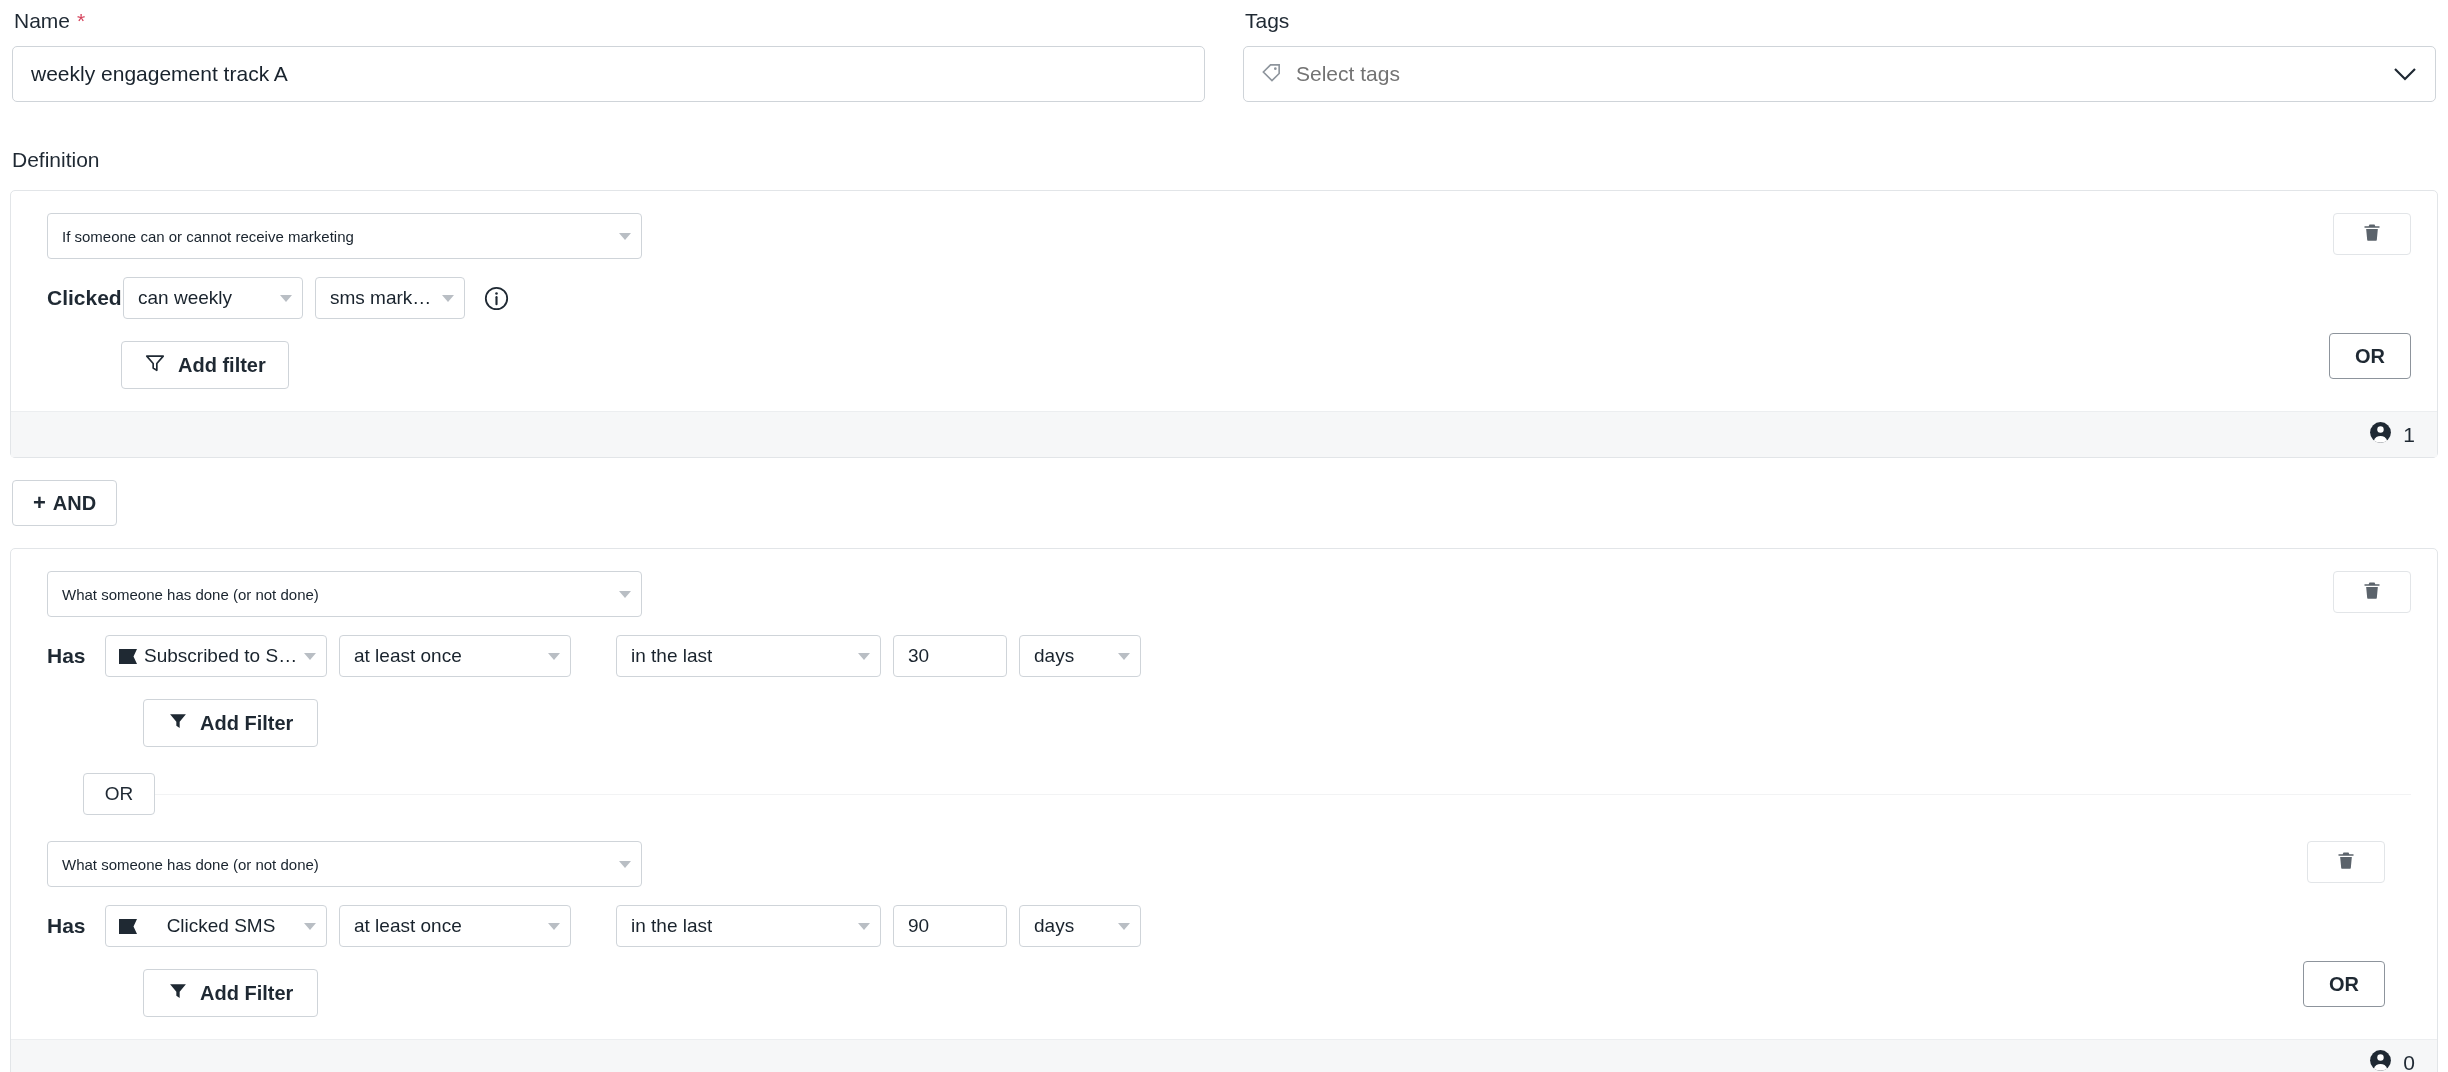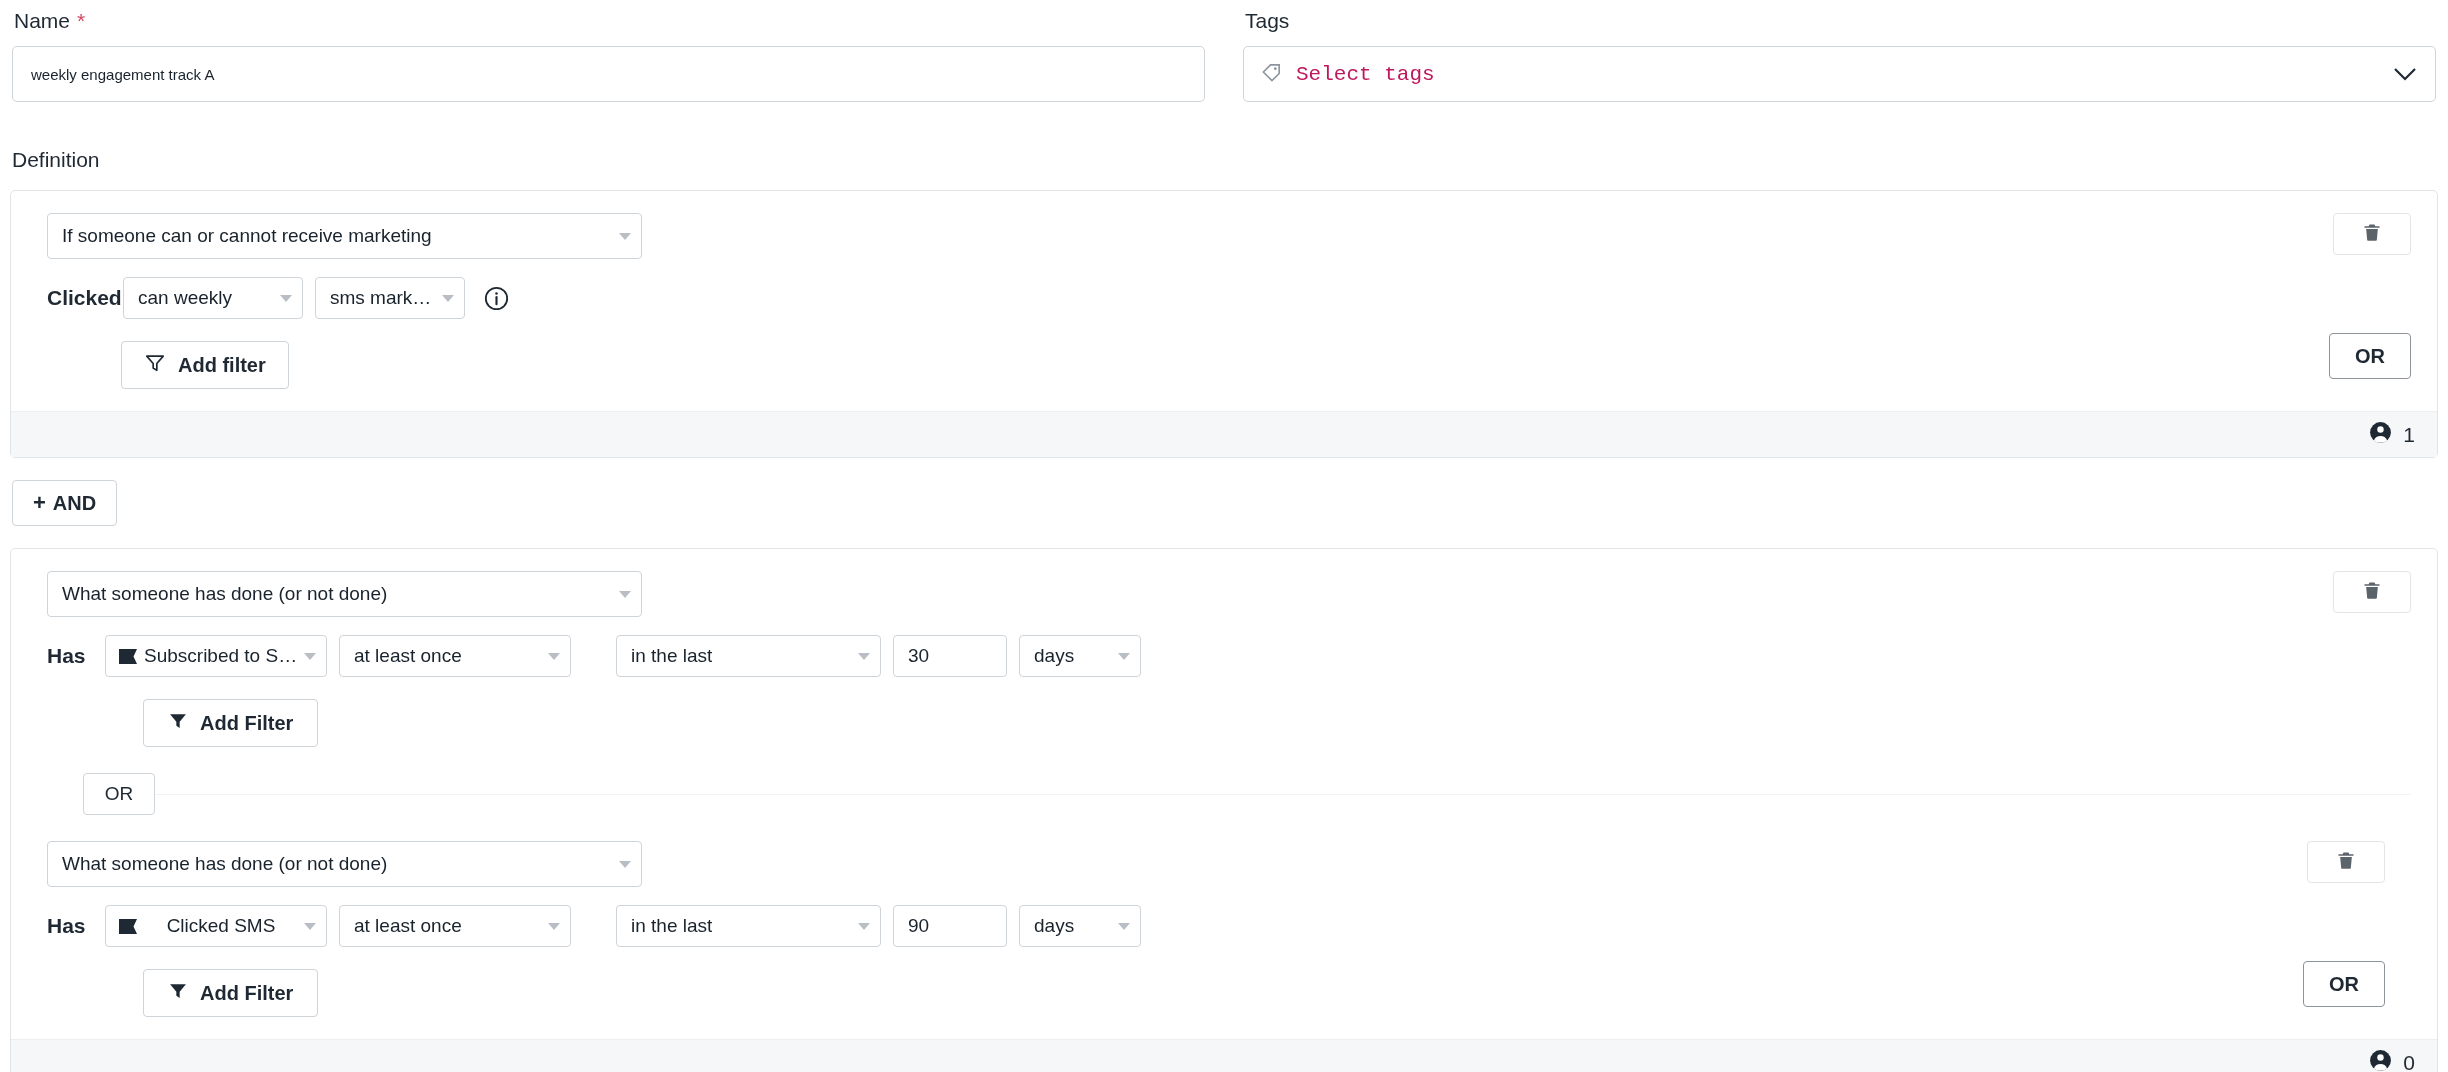--- a/index.html
+++ b/index.html
@@ -19,28 +19,28 @@
   .field.name { width: 1198px; }
   .field.tags { width: 1198px; }
   .field-label {
     font-size: 21px; line-height: 26px; color: #1f2933;
     margin: 8px 0 12px 2px; display: flex; align-items: center; gap: 7px;
   }
   .req-star { color: #d6455e; font-size: 21px; line-height: 14px; }
   .text-input {
     height: 56px; border: 1px solid #cfd4d9; border-radius: 5px;
     background: #fff; display: flex; align-items: center;
-    padding: 0 18px; font-size: 15px; color: #19232d;
+    padding: 0 18px; font-size: 21px; color: #19232d;
   }
   .tags-input {
     height: 56px; border: 1px solid #cfd4d9; border-radius: 5px;
     background: #fff; display: flex; align-items: center;
     padding: 0 18px 0 16px; gap: 13px; position: relative;
   }
-  .tags-placeholder { font-size: 21px; color: #be185d; font-family: Liberation Mono, monospace; }
+  .tags-placeholder { font-size: 21px; color: #737373; }
   .chev-right { position: absolute; right: 18px; top: 50%; transform: translateY(-50%); display: flex; }
 
   
   .definition-label {
     font-size: 21px; color: #1f2933; margin: 46px 0 18px 2px;
   }
 
   .card {
     border: 1px solid #e2e5e8; border-radius: 5px; background: #fff;
     position: relative; margin-bottom: 0;
@@ -52,21 +52,21 @@
     justify-content: flex-end; padding-right: 22px; gap: 10px;
   }
   .count-num { font-size: 21px; color: #1f2933; }
 
   
   .sel {
     height: 42px; border: 1px solid #cfd4d9; border-radius: 4px; background: #fff;
     display: inline-flex; align-items: center; justify-content: space-between;
     padding: 0 10px 0 14px; font-size: 19px; color: #19232d; gap: 8px;
   }
-  .sel.type { width: 595px; height: 46px; font-size: 19px; }
+  .sel.type { width: 595px; height: 46px; font-size: 15px; }
   .caret { width: 0; height: 0; border-left: 6px solid transparent; border-right: 6px solid transparent; border-top: 7px solid #b9bec4; flex: none; }
   .sel-text { overflow: hidden; white-space: nowrap; text-overflow: ellipsis; }
 
   .row { display: flex; align-items: center; gap: 0; }
   .row-label { font-size: 21px; font-weight: bold; color: #1f2933; margin-right: 12px; }
   .row-label.has { width: 46px; }
   .row-label.person { width: 64px; }
 
   .sel.metric { width: 180px; }
   .sel.metric-evt { width: 222px; gap: 6px; padding-left: 12px; }

